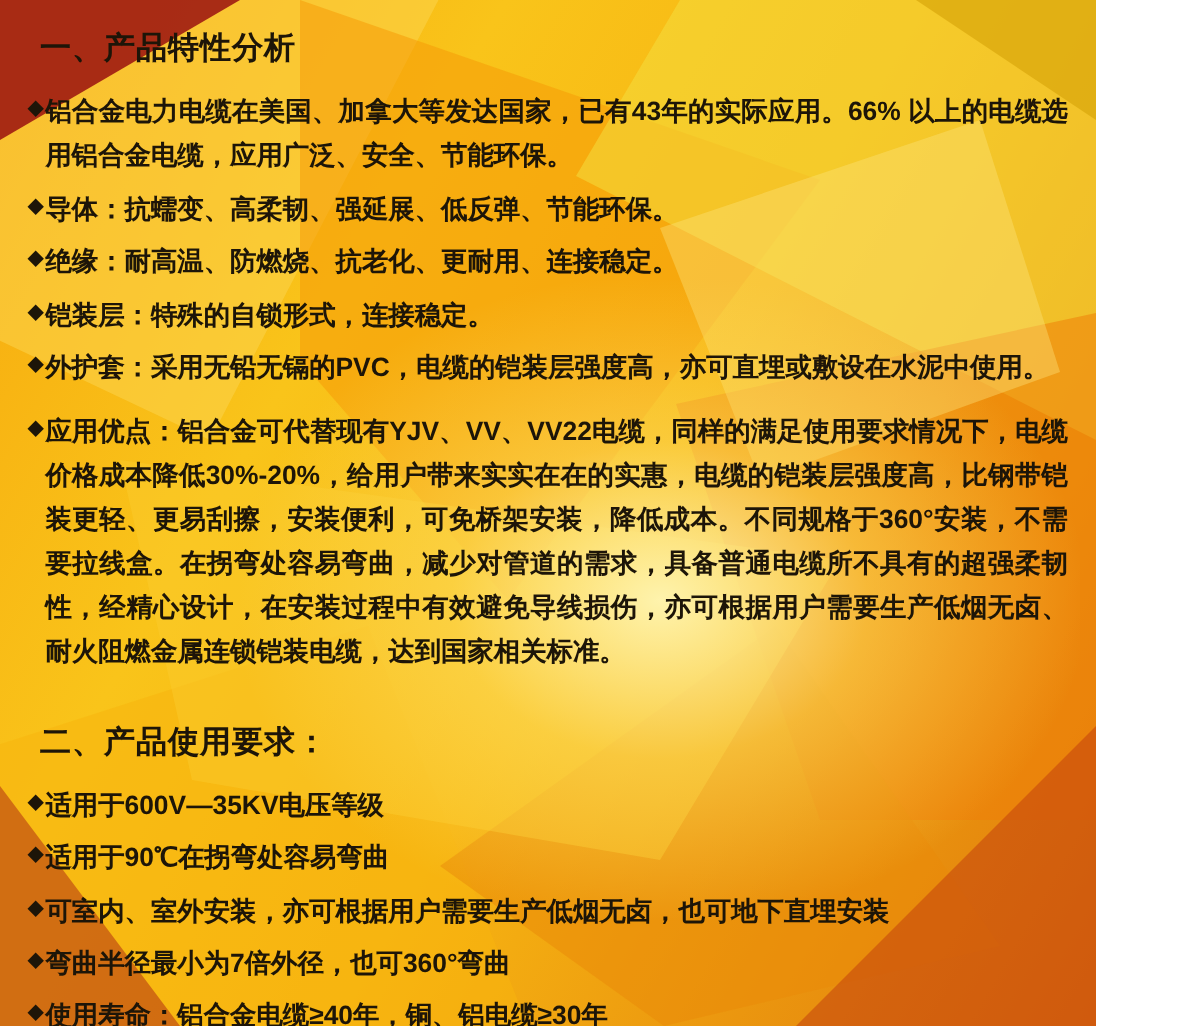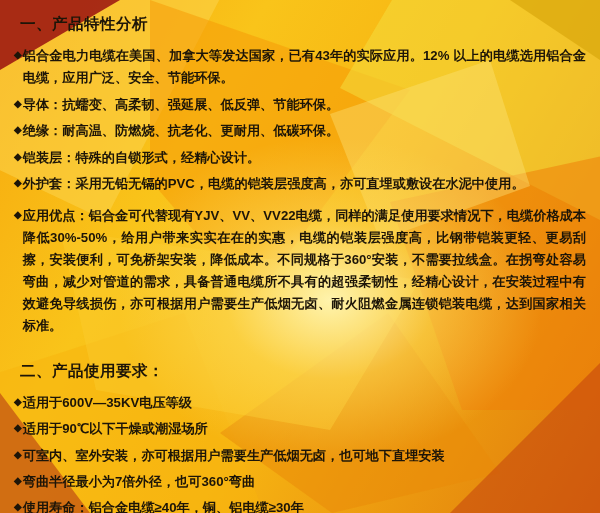--- a/index.html
+++ b/index.html
@@ -7,21 +7,21 @@
     padding: 0;
   }
   body {
     width: 600px;
     height: 513px;
     overflow: hidden;
     font-family: "Liberation Sans", sans-serif;
   }
   .page {
     position: relative;
-    width: 600px;
+    width: 548px;
     height: 513px;
     overflow: hidden;
     background: #f6c518;
   }
   
   .bg-base {
     position: absolute;
     inset: 0;
     background: linear-gradient(120deg, #f7a80d 0%, #f9c41a 30%, #f7b512 55%, #e07a0c 100%);
   }
@@ -184,60 +184,60 @@
   <div class="corner-tr"></div>
   <div class="corner-bl"></div>
   <div class="corner-br"></div>
 
   <div class="content">
 
     <div class="section-title">一、产品特性分析</div>
 
     <div class="para list-item">
       <span class="bullet">◆</span>
-      <span class="ptext ptext-wide">铝合金电力电缆在美国、加拿大等发达国家，已有43年的实际应用。12%  以上的电缆选用铝合金电缆，应用广泛、安全、节能环保。</span>
+      <span class="ptext ptext-wide">铝合金电力电缆在美国、加拿大等发达国家，已有43年的实际应用。66%  以上的电缆选用铝合金电缆，应用广泛、安全、节能环保。</span>
     </div>
 
     <div class="para list-item">
       <span class="bullet">◆</span>
       <span class="ptext">导体：抗蠕变、高柔韧、强延展、低反弹、节能环保。</span>
     </div>
 
     <div class="para list-item">
       <span class="bullet">◆</span>
-      <span class="ptext">绝缘：耐高温、防燃烧、抗老化、更耐用、低碳环保。</span>
-    </div>
-
-    <div class="para list-item">
-      <span class="bullet">◆</span>
-      <span class="ptext">铠装层：特殊的自锁形式，经精心设计。</span>
+      <span class="ptext">绝缘：耐高温、防燃烧、抗老化、更耐用、连接稳定。</span>
+    </div>
+
+    <div class="para list-item">
+      <span class="bullet">◆</span>
+      <span class="ptext">铠装层：特殊的自锁形式，连接稳定。</span>
     </div>
 
     <div class="para list-item">
       <span class="bullet">◆</span>
       <span class="ptext">外护套：采用无铅无镉的PVC，电缆的铠装层强度高，亦可直埋或敷设在水泥中使用。</span>
     </div>
 
     <div class="spacer-sm"></div>
 
     <div class="para list-item">
       <span class="bullet">◆</span>
-      <span class="ptext ptext-wide">应用优点：铝合金可代替现有YJV、VV、VV22电缆，同样的满足使用要求情况下，电缆价格成本降低30%-50%，给用户带来实实在在的实惠，电缆的铠装层强度高，比钢带铠装更轻、更易刮擦，安装便利，可免桥架安装，降低成本。不同规格于360°安装，不需要拉线盒。在拐弯处容易弯曲，减少对管道的需求，具备普通电缆所不具有的超强柔韧性，经精心设计，在安装过程中有效避免导线损伤，亦可根据用户需要生产低烟无卤、耐火阻燃金属连锁铠装电缆，达到国家相关标准。</span>
+      <span class="ptext ptext-wide">应用优点：铝合金可代替现有YJV、VV、VV22电缆，同样的满足使用要求情况下，电缆价格成本降低30%-20%，给用户带来实实在在的实惠，电缆的铠装层强度高，比钢带铠装更轻、更易刮擦，安装便利，可免桥架安装，降低成本。不同规格于360°安装，不需要拉线盒。在拐弯处容易弯曲，减少对管道的需求，具备普通电缆所不具有的超强柔韧性，经精心设计，在安装过程中有效避免导线损伤，亦可根据用户需要生产低烟无卤、耐火阻燃金属连锁铠装电缆，达到国家相关标准。</span>
     </div>
 
     <div class="section-title section-title-2">二、产品使用要求：</div>
 
     <div class="para list-item">
       <span class="bullet">◆</span>
       <span class="ptext">适用于600V—35KV电压等级</span>
     </div>
 
     <div class="para list-item">
       <span class="bullet">◆</span>
-      <span class="ptext">适用于90℃以下干燥或潮湿场所</span>
+      <span class="ptext">适用于90℃在拐弯处容易弯曲</span>
     </div>
 
     <div class="para list-item">
       <span class="bullet">◆</span>
       <span class="ptext">可室内、室外安装，亦可根据用户需要生产低烟无卤，也可地下直埋安装</span>
     </div>
 
     <div class="para list-item">
       <span class="bullet">◆</span>
       <span class="ptext">弯曲半径最小为7倍外径，也可360°弯曲</span>

